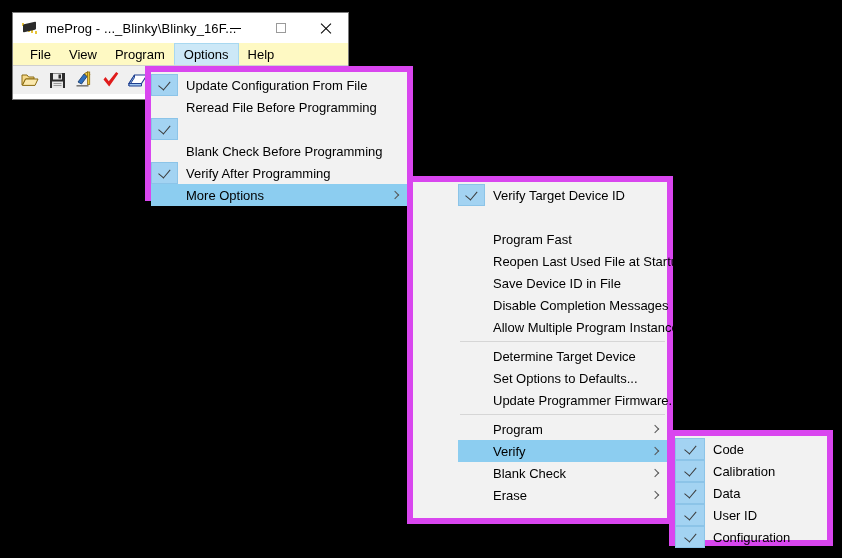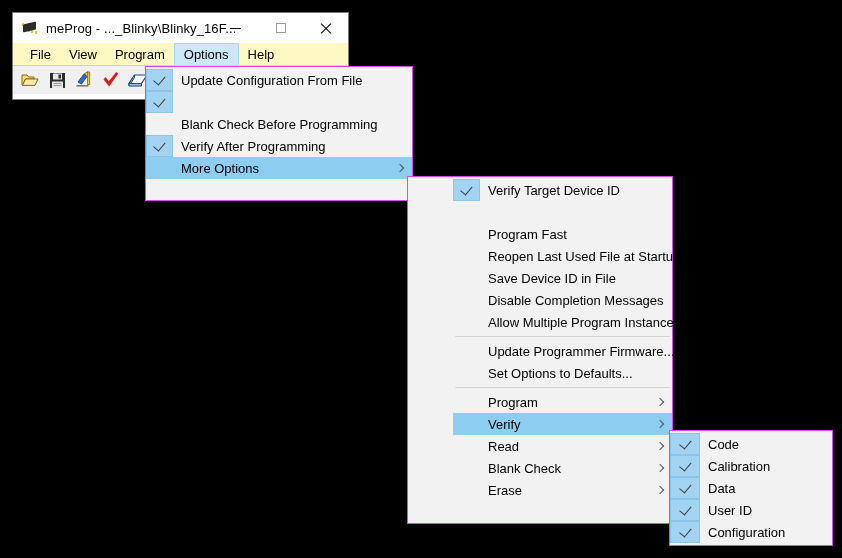--- a/index.html
+++ b/index.html
@@ -154,21 +154,21 @@
     justify-content: center;
     background: transparent;
     border: none;
     padding: 0;
   }
 
   
   .menu {
     position: absolute;
     background: #f2f2f2;
-    border: 1px solid #d946ef;
+    border: 6px solid #d946ef;
     box-sizing: border-box;
     font-size: 13px;
     color: #000000;
     padding: 2px 0;
   }
   .menu-item {
     position: relative;
     display: flex;
     align-items: center;
     height: 22px;
@@ -353,20 +353,24 @@
 
   <div class="menu" id="menu-options">
 
     <div class="menu-item checked">
       <span class="check-cell">
           <i class="chk"></i>
         </span>
       <span class="menu-label">Update Configuration From File</span>
     </div>
 
+    <div class="menu-item">
+      <span class="check-cell"></span>
+      <span class="menu-label">Reread File Before Programming</span>
+    </div>
 
     <div class="menu-item checked">
       <span class="check-cell">
           <i class="chk"></i>
         </span>
     </div>
 
     <div class="menu-item">
       <span class="check-cell"></span>
       <span class="menu-label">Blank Check Before Programming</span>
@@ -415,46 +419,45 @@
     </div>
     <div class="menu-item">
       <span class="check-cell"></span>
       <span class="menu-label">Allow Multiple Program Instances</span>
     </div>
 
     <div class="menu-sep"></div>
 
     <div class="menu-item">
       <span class="check-cell"></span>
+      <span class="menu-label">Determine Target Device</span>
+    </div>
+    <div class="menu-item">
+      <span class="check-cell"></span>
+      <span class="menu-label">Set Options to Defaults...</span>
+    </div>
+    <div class="menu-item">
+      <span class="check-cell"></span>
       <span class="menu-label">Update Programmer Firmware...</span>
-    </div>
-    <div class="menu-item">
-      <span class="check-cell"></span>
-      <span class="menu-label">Set Options to Defaults...</span>
     </div>
 
     <div class="menu-sep"></div>
 
     <div class="menu-item">
       <span class="check-cell"></span>
       <span class="menu-label">Program</span>
       <span class="submenu-arrow"></span>
     </div>
     <div class="menu-item highlight">
       <span class="check-cell"></span>
       <span class="menu-label">Verify</span>
       <span class="submenu-arrow"></span>
     </div>
     <div class="menu-item">
       <span class="check-cell"></span>
-      <span class="menu-label">Read</span>
-      <span class="submenu-arrow"></span>
-    </div>
-    <div class="menu-item">
-      <span class="check-cell"></span>
       <span class="menu-label">Blank Check</span>
       <span class="submenu-arrow"></span>
     </div>
     <div class="menu-item">
       <span class="check-cell"></span>
       <span class="menu-label">Erase</span>
       <span class="submenu-arrow"></span>
     </div>
   </div>
 

